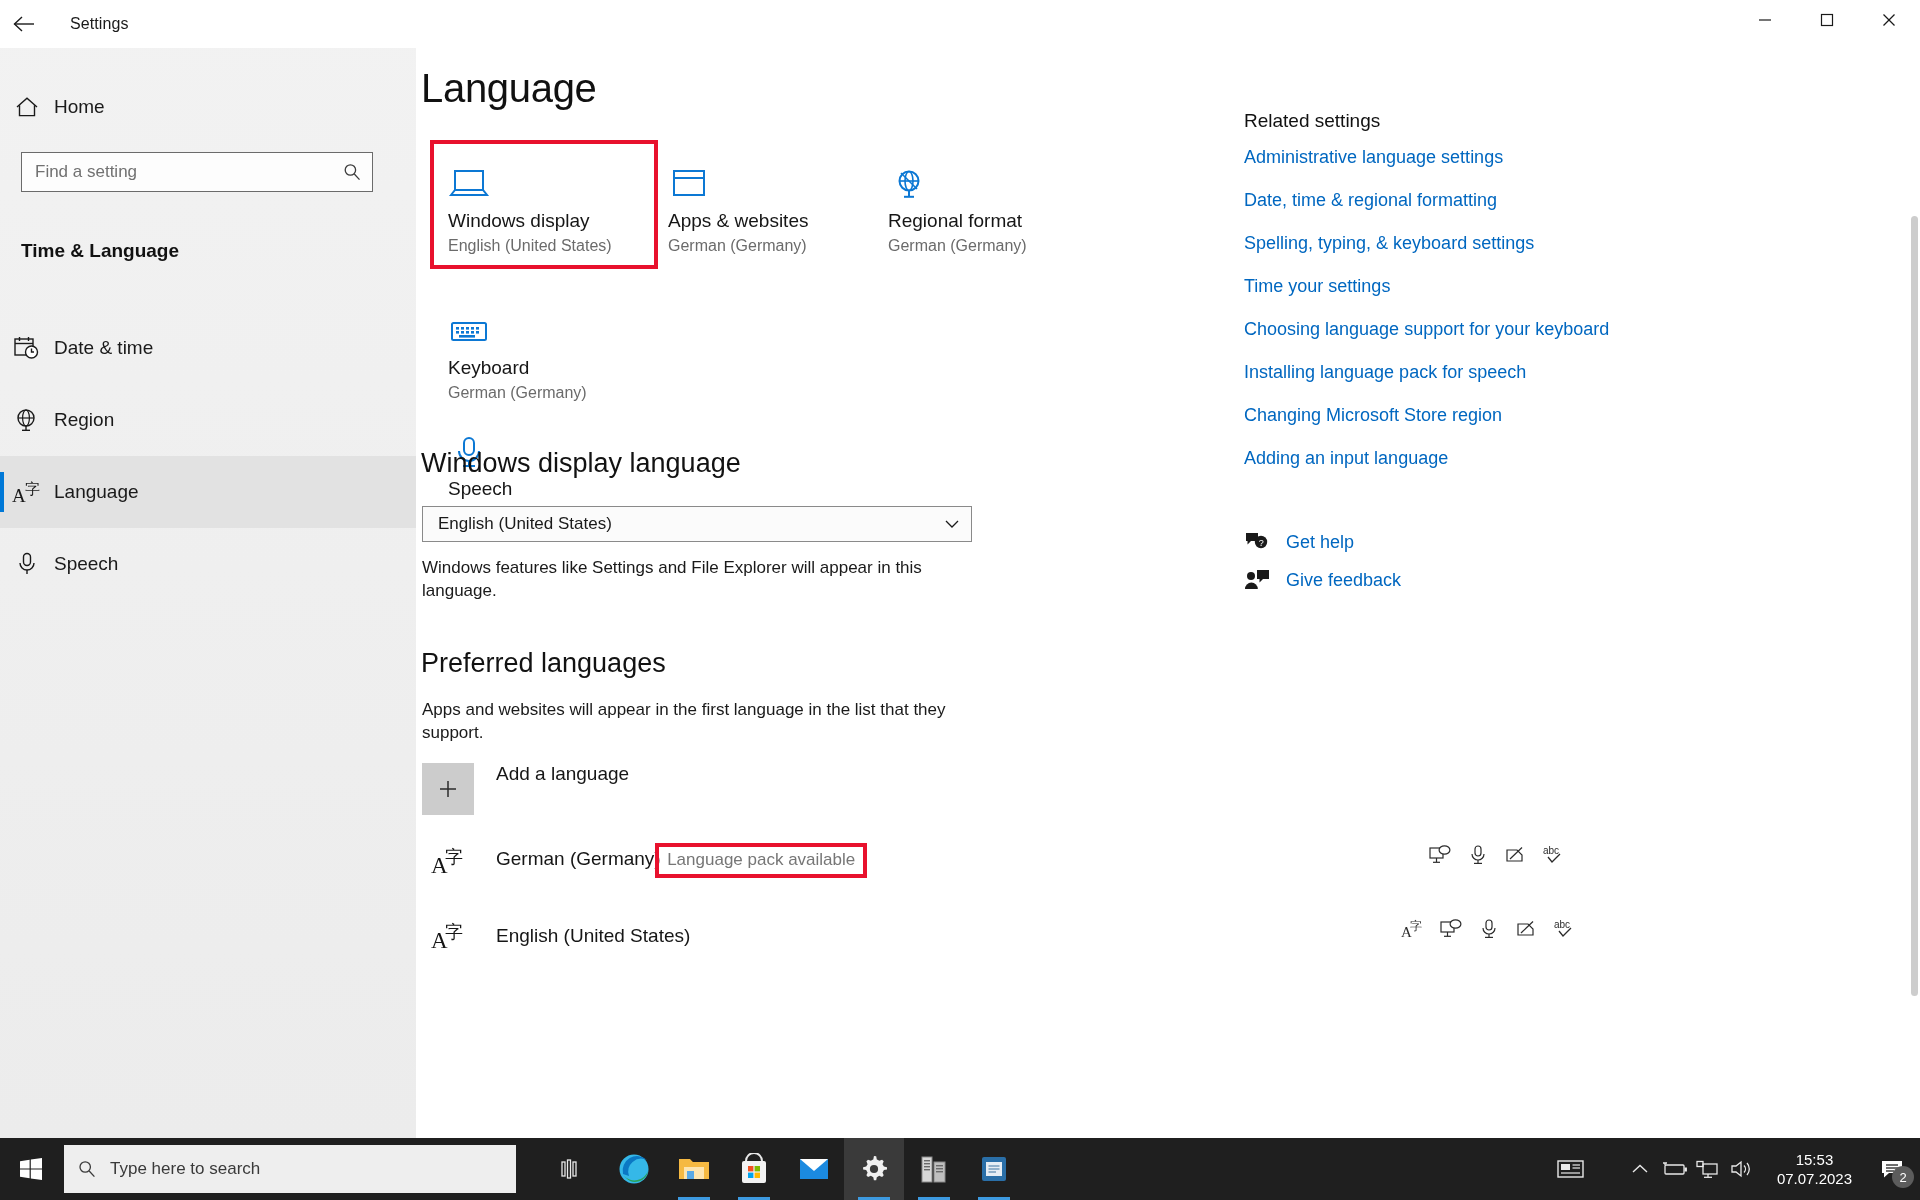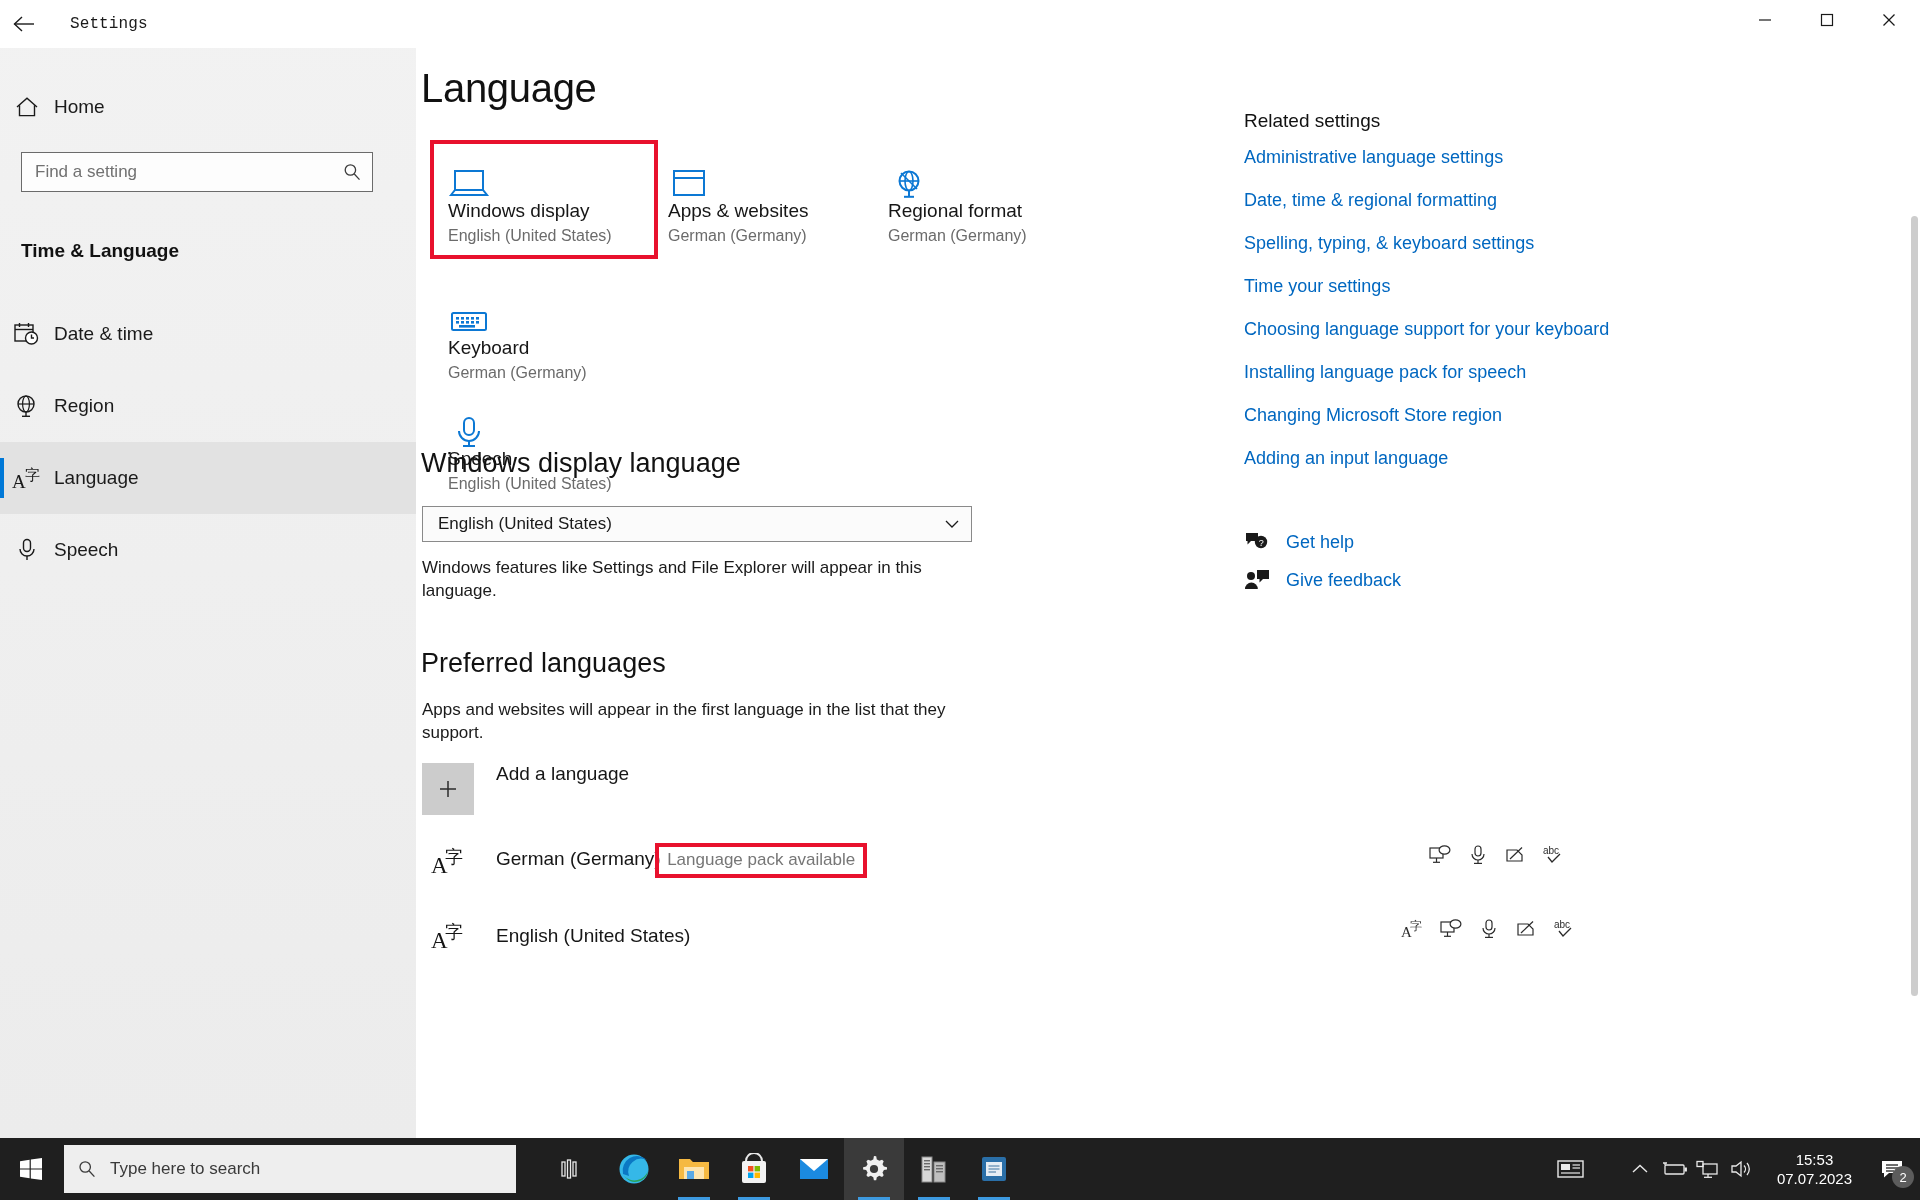--- a/index.html
+++ b/index.html
@@ -23,21 +23,21 @@
   }
 
   
   #sidebar {
     position: absolute; left: 0; top: 0; width: 416px; height: 1138px;
     background: linear-gradient(180deg,#f2f2f2 0%,#ececec 100%);
   }
   #titlebar-left {
     position: absolute; left: 0; top: 0; width: 416px; height: 48px;
     background: #ffffff;
-    display: flex; align-items: center; font-family: Liberation Mono, monospace;
+    display: flex; align-items: center;
   }
   #back-button {
     width: 48px; height: 48px; display: flex; align-items: center; justify-content: center;
     cursor: pointer;
   }
   #back-button svg { display:block; }
   #app-title {
     font-size: 16px; color: #1a1a1a; margin-left: 22px; letter-spacing: .1px;
   }
 
@@ -59,21 +59,21 @@
     color: #3b3b3b; padding-left: 13px;
   }
   #search-input::placeholder { color: #717171; }
   #search-icon { width: 40px; display: flex; align-items: center; justify-content: center; }
 
   #category-title {
     position: absolute; left: 21px; top: 240px;
     font-size: 19px; font-weight: bold; color: #111;
   }
 
-  #nav-list { position: absolute; left: 0; top: 298px; width: 416px; }
+  #nav-list { position: absolute; left: 0; top: 312px; width: 416px; }
   .nav-item {
     position: relative; height: 72px; display: flex; align-items: center; cursor: pointer;
   }
   .nav-item .ic { width: 54px; display: flex; justify-content: center; align-items:center; }
   .nav-item .lbl { font-size: 19px; color: #1a1a1a; }
   .nav-item.selected { background: #e2e2e2; }
   .nav-item.selected::before {
     content: ""; position: absolute; left: 0; top: 16px; width: 4px; height: 40px;
     background: #0078d7;
   }
@@ -92,21 +92,21 @@
   #page-title {
     position: absolute; left: 5px; top: 18px;
     font-size: 40px; font-weight: 300; color: #111; letter-spacing: -.3px;
   }
 
   
   #tiles { position: absolute; left: 18px; top: 96px; width: 660px; }
   .tile-row { display: flex; }
   .tile { width: 224px; padding: 8px 12px 10px 14px; cursor: pointer; position: relative; }
   .tile .tico { height: 48px; display:flex; align-items:flex-end; }
-  .tile .tname { font-size: 19px; color: #161616; white-space: nowrap; }
+  .tile .tname { font-size: 19px; color: #161616; margin-top: 10px; white-space: nowrap; }
   .tile .tsub  { font-size: 16px; color: #6b6b6b; margin-top: 5px; white-space: nowrap; }
   .tile.highlight { outline: 4px solid #e8112d; outline-offset: 0; }
 
   
   .sec-h {
     position: absolute; left: 5px;
     font-size: 27px; font-weight: 300; color: #121212;
   }
   #sec-display { top: 400px; }
   #sec-preferred { top: 600px; }

